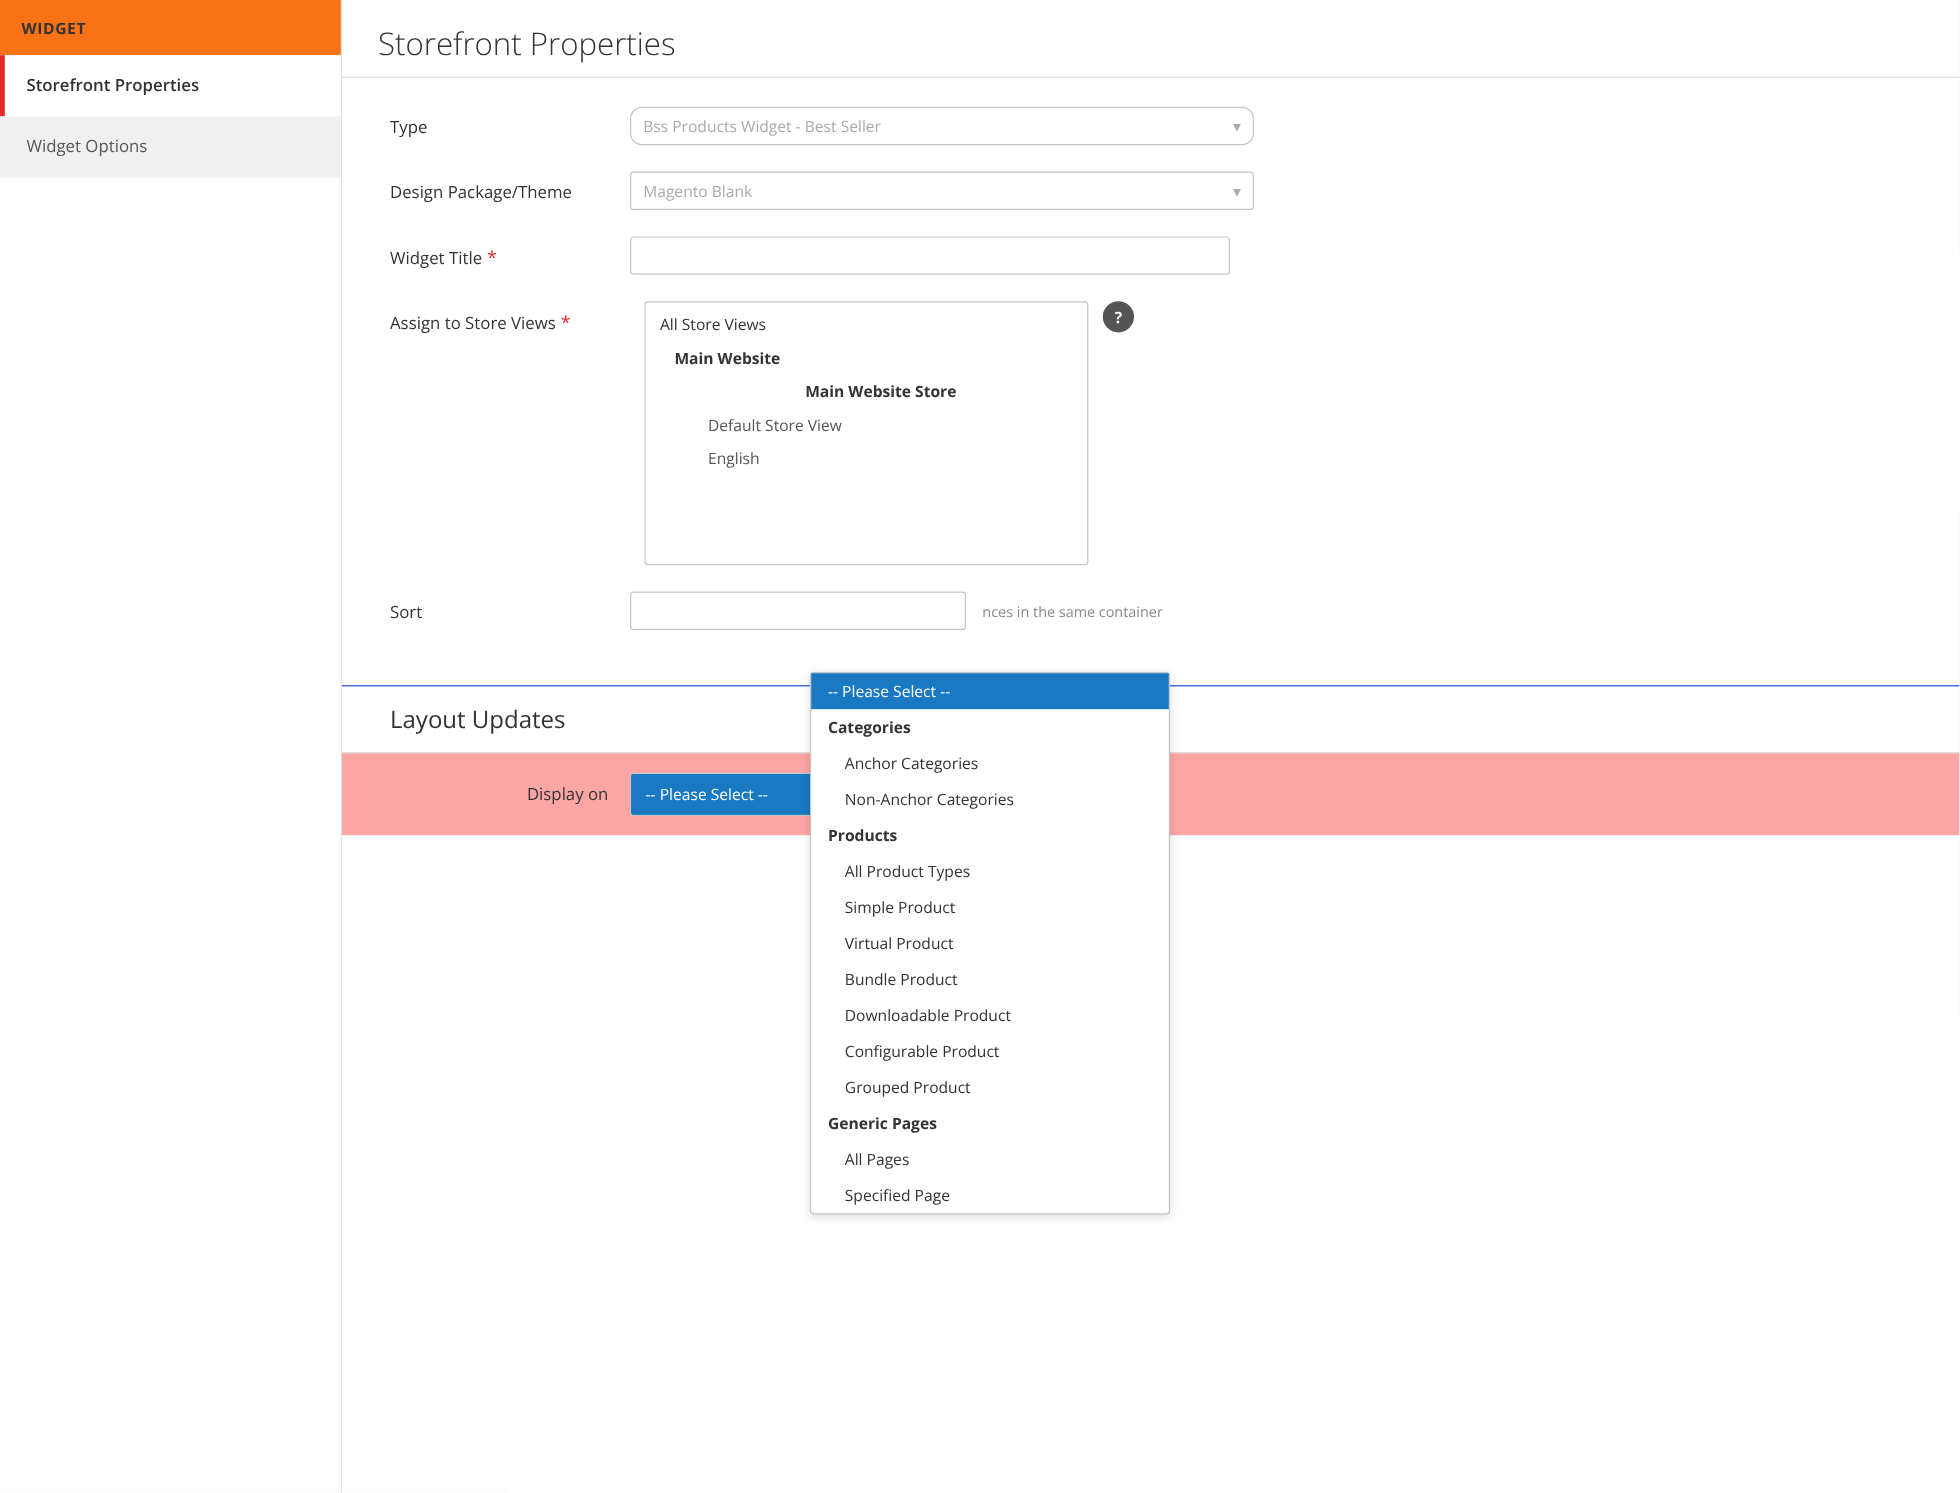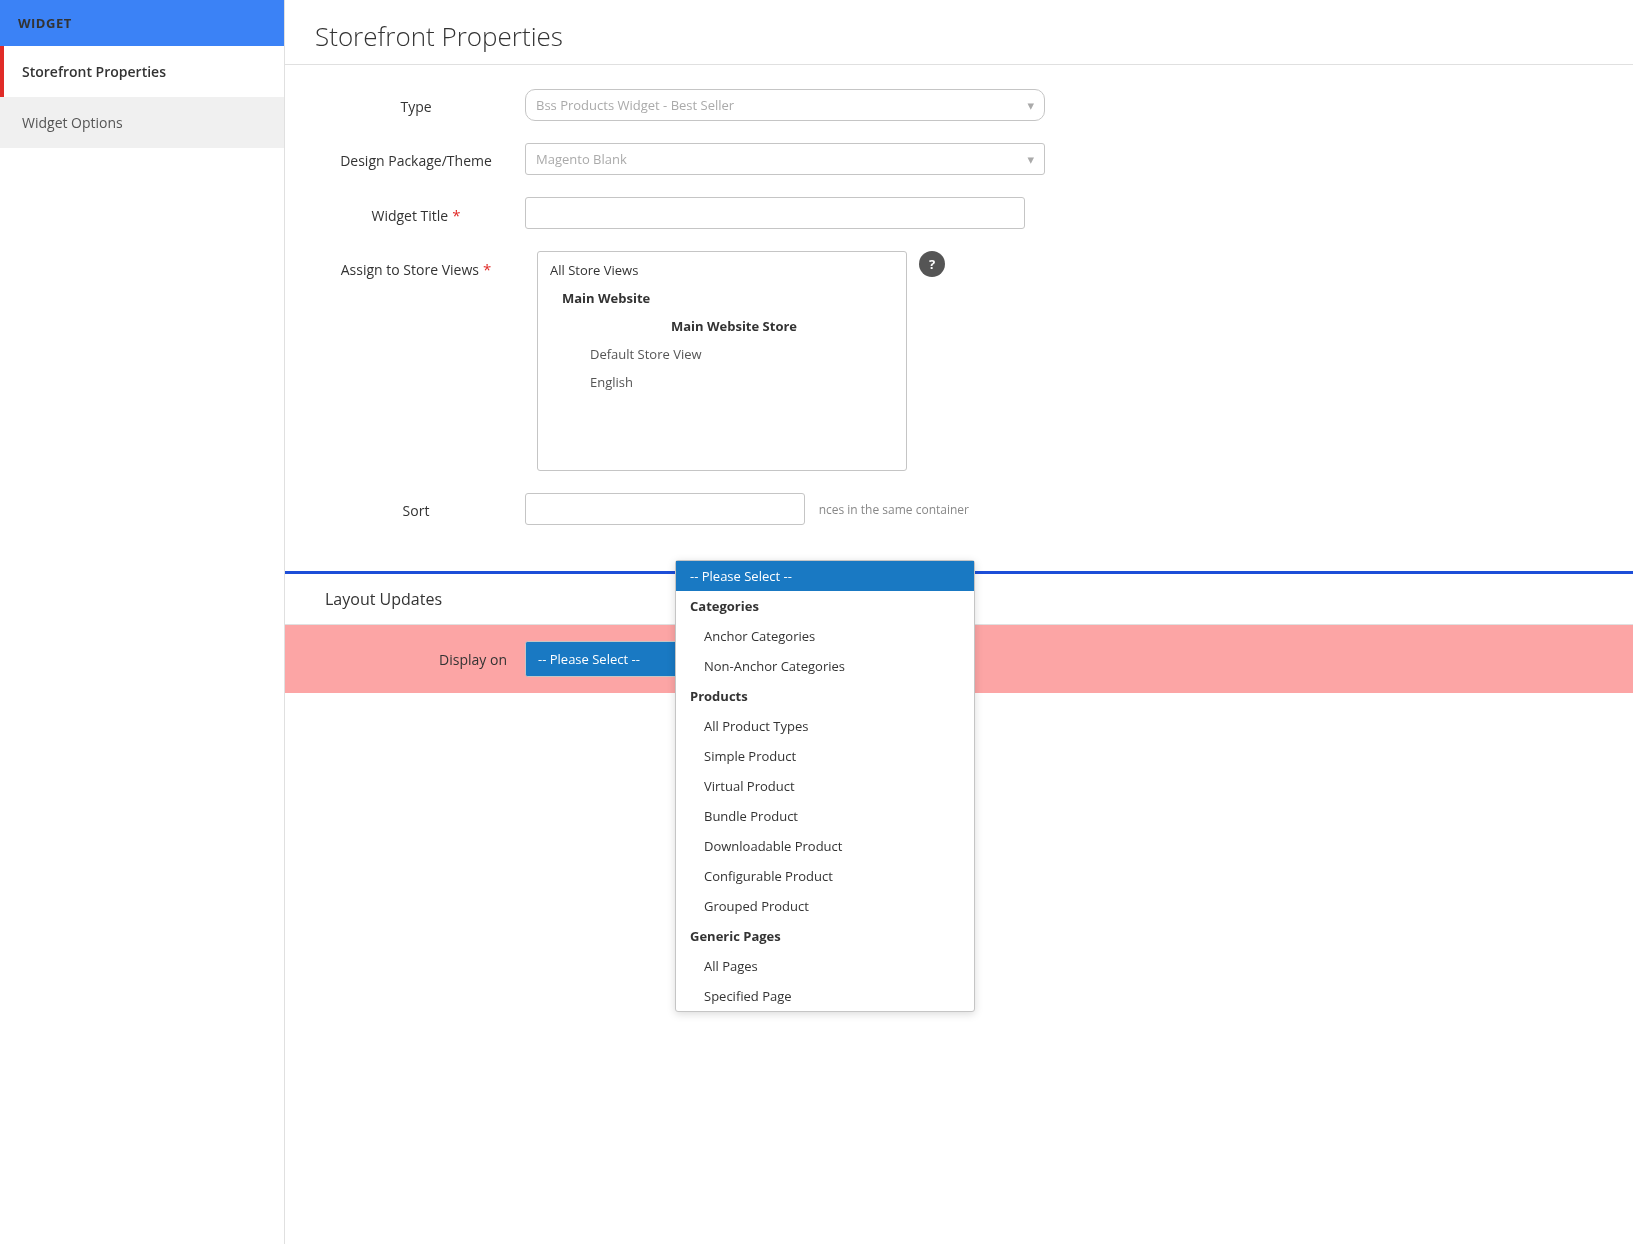--- a/index.html
+++ b/index.html
@@ -8,21 +8,21 @@
     .layout { display: flex; min-height: 100vh; }
 
     
     .sidebar {
       width: 285px;
       min-width: 285px;
       background: #fff;
       border-right: 1px solid #e0e0e0;
     }
     .sidebar-header {
-      background: #3b82f6;
+      background: #f97316;
       padding: 14px 18px;
       font-weight: 700;
       font-size: 13px;
       color: #333;
       letter-spacing: 0.5px;
       text-transform: uppercase;
     }
     .sidebar-item {
       padding: 16px 18px;
       cursor: pointer;
@@ -61,21 +61,21 @@
     }
 
     .form-row {
       display: flex;
       align-items: flex-start;
       margin-bottom: 22px;
     }
     .form-label {
       width: 200px;
       min-width: 200px;
-      text-align: center;
+      text-align: left;
       padding-right: 18px;
       padding-top: 8px;
       font-size: 14px;
       color: #333;
       line-height: 1.4;
     }
     .form-label .required {
       color: #e02b27;
       margin-left: 4px;
       font-size: 15px;
@@ -141,23 +141,23 @@
       justify-content: center;
       font-weight: 700;
       font-size: 13px;
       margin-left: 12px;
       cursor: pointer;
       flex-shrink: 0;
     }
 
     
     .layout-updates-header {
-      border-top: 3px solid #1d4ed8;
+      border-top: 1px solid #1d4ed8;
       padding: 14px 40px;
-      font-size: 16px;
+      font-size: 20px;
       font-weight: 400;
       color: #333;
     }
 
     
     .display-on-row {
       background: #fca5a5;
       padding: 16px 40px;
       display: flex;
       align-items: center;

